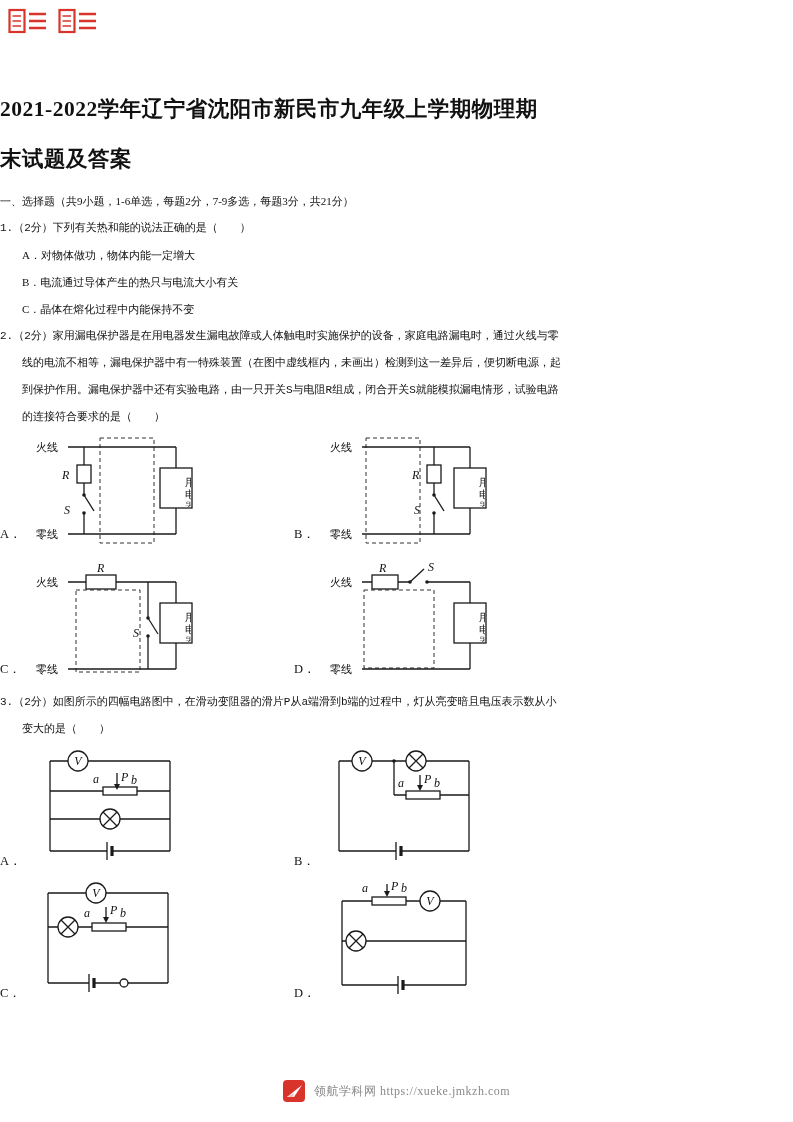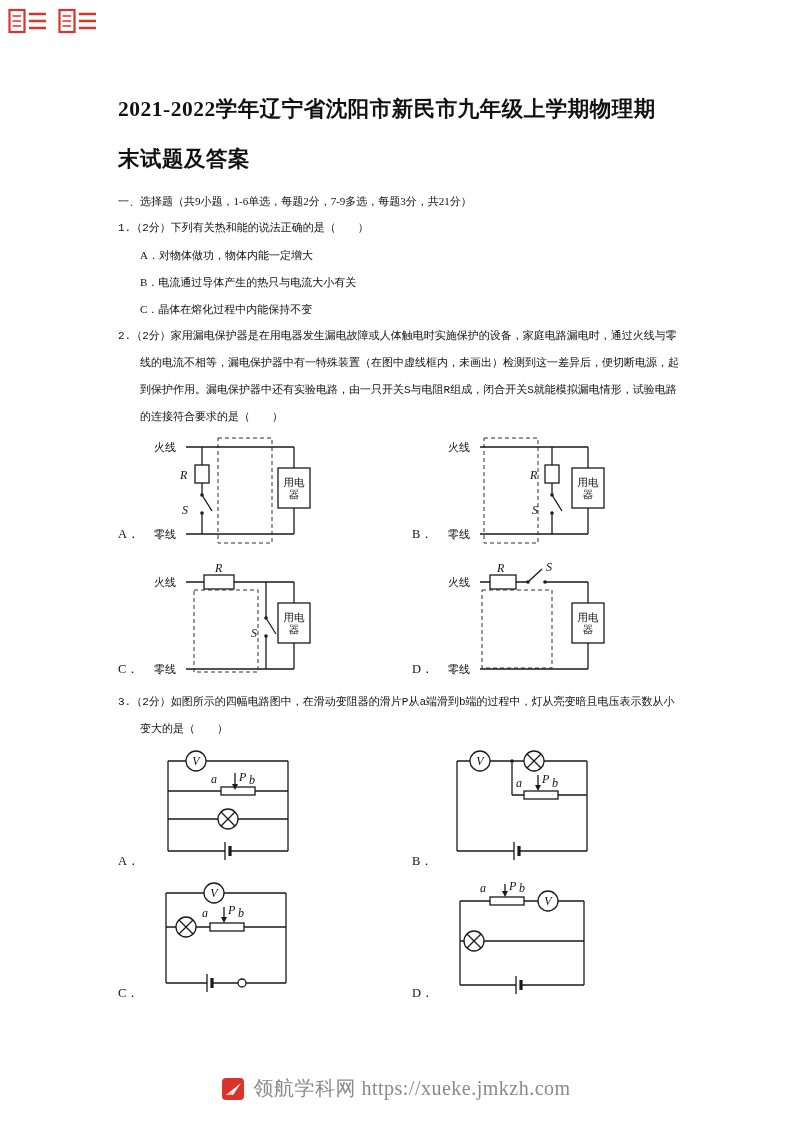--- a/index.html
+++ b/index.html
@@ -5,21 +5,21 @@
   * { margin:0; padding:0; box-sizing:border-box; }
   html,body { width:793px; height:1122px; }
   body {
     background:#ffffff;
     position:relative;
     overflow:hidden;
     font-family:"Liberation Serif", serif;
     color:#111;
   }
   .top-marks { position:absolute; top:6px; left:8px; display:flex; gap:10px; }
-  .content { margin-left:118px; width:565px; padding-top:84px; }
+  .content { width:565px; padding-top:84px; }
   .title {
     font-size:21.5px; font-weight:700; line-height:50px;
     width:545px; letter-spacing:.5px; margin-bottom:4px;
   }
   .heading, .para, .opt-line { font-size:11px; line-height:27px; }
   .para { padding-left:22px; text-indent:-22px;font-family:Liberation Mono, monospace; }
   .opt-line { padding-left:22px; }
   .grid { display:grid; grid-template-columns:294px 294px; row-gap:10px; margin:4px 0 4px 0; }
   svg { display:block; }
   .wire { stroke:#1a1a1a; stroke-width:1.3; fill:none; }
@@ -27,29 +27,29 @@
   .dash { stroke:#1a1a1a; stroke-width:.9; fill:none; stroke-dasharray:4 3; }
   .dot  { fill:#1a1a1a; }
   .head { fill:#1a1a1a; }
   .plate  { stroke:#1a1a1a; stroke-width:1.3; }
   .plateS { stroke:#1a1a1a; stroke-width:3.2; }
   svg text { font-family:"Liberation Serif", serif; fill:#111; }
   .slbl { font-size:11px; }
   .sit  { font-size:12px; font-style:italic; }
   .sopt { font-size:12.5px; }
   .appl {
-    font-size:10.5px; line-height:12px; text-align:center;
+    font-size:10.5px; line-height:12px; 
     font-family:"Liberation Serif", serif; color:#111;
-    width:30px; padding-top:6px; word-break:break-all;
+    width:30px; padding-top:6px; word-break:break-all;padding-left:24px;
   }
   .footer {
     position:absolute; left:0; right:0; bottom:20px;
     display:flex; justify-content:center; align-items:center; gap:9px;
   }
-  .ftext { font-size:20px; color:#8a8a8a; letter-spacing:.5px; }
+  .ftext { font-size:12px; color:#8a8a8a; letter-spacing:.5px; }
 </style>
 </head>
 <body>
 
 <div class="top-marks">
   <svg width="40" height="30" viewBox="0 0 40 30">
     <rect x="1.5" y="4" width="15" height="22" fill="none" stroke="#d9342b" stroke-width="2.2"></rect>
     <path d="M4.5 10 H13 M4.5 15 H13 M4.5 20 H13" stroke="#d9342b" stroke-width="1.6"></path>
     <path d="M21 8 H38 M21 15 H38 M21 22 H38" stroke="#d9342b" stroke-width="2.4"></path>
   </svg>

